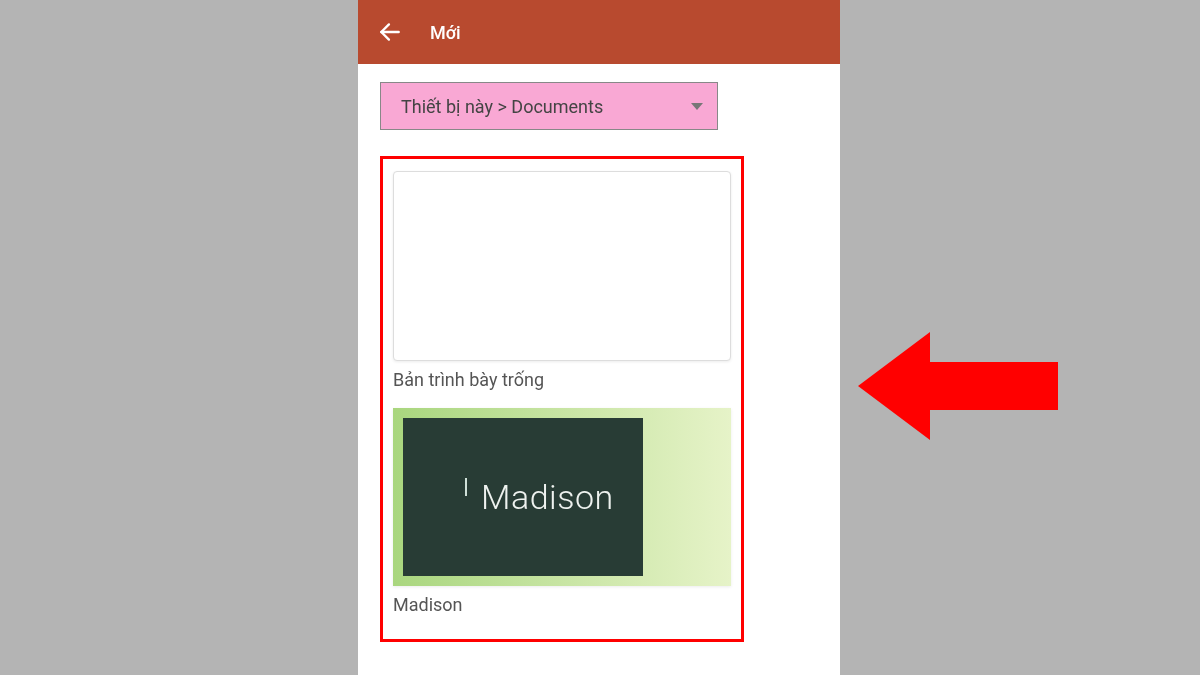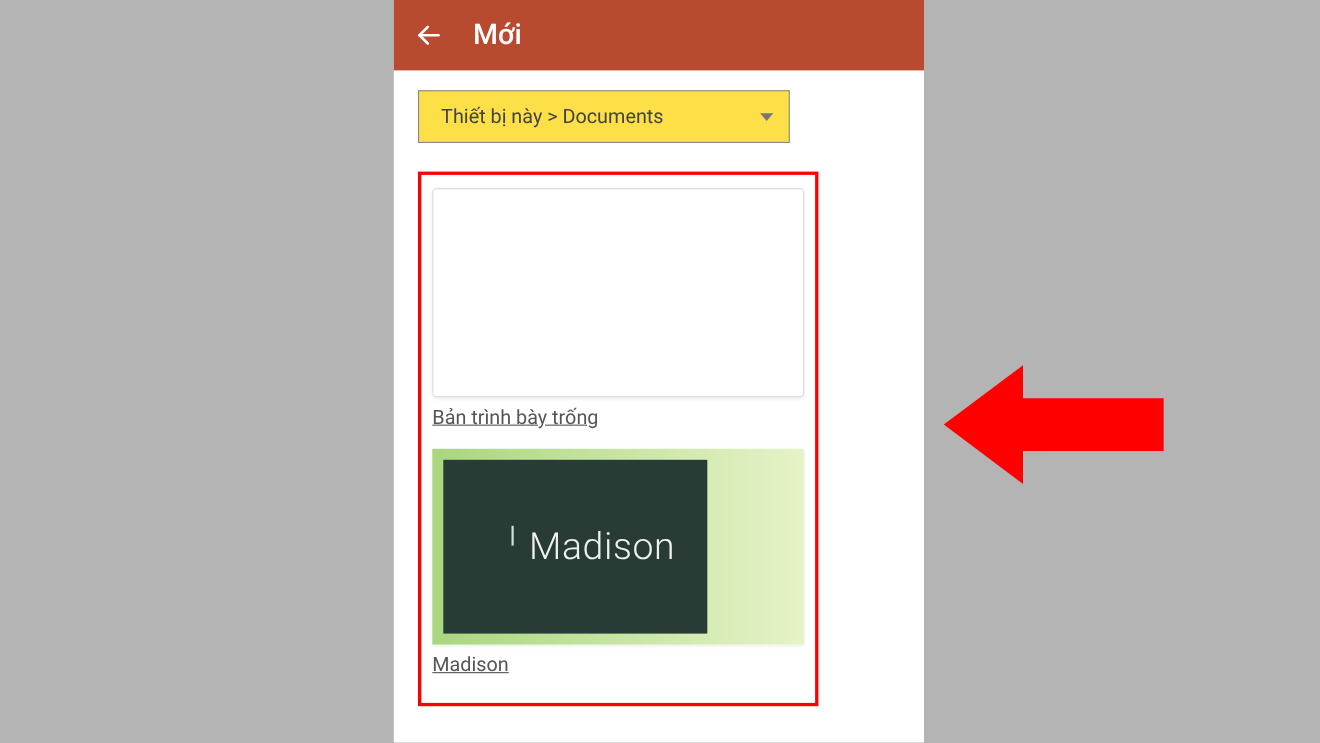--- a/index.html
+++ b/index.html
@@ -31,21 +31,21 @@
     width: 28px;
     height: 28px;
     display: inline-flex;
     align-items: center;
     justify-content: center;
     color: #fff;
     cursor: pointer;
   }
   .appbar-title {
     color: #fff;
-    font-size: 26px;
+    font-size: 18px;
     font-weight: 500;
   }
   .content {
     padding: 18px 22px 0 22px;
   }
   .section-label {
     font-size: 20px;
     font-weight: 600;
     color: #222;
     margin-bottom: 14px;
@@ -54,21 +54,21 @@
     border: 1px solid #888;
     height: 48px;
     width: 338px;
     display: flex;
     align-items: center;
     justify-content: space-between;
     padding: 0 14px 0 20px;
     color: #444;
     font-size: 18px;
     cursor: pointer;
-    background: #fde047;
+    background: #f9a8d4;
     gap: 20px;
   }
   .caret-down {
     width: 0; height: 0;
     border-left: 6px solid transparent;
     border-right: 6px solid transparent;
     border-top: 7px solid #777;
   }
   .templates-area {
     margin-top: 26px;
@@ -85,21 +85,20 @@
     border-radius: 4px;
     background: #fff;
     box-shadow: 0 1px 3px rgba(0,0,0,0.08);
   }
   .tpl-thumb.blank { height: 190px; }
   .tpl-caption {
     color: #555;
     font-size: 18px;
     margin-top: 8px;
     margin-bottom: 18px;
-    text-decoration: underline;
   }
   .tpl-thumb.madison {
     height: 178px;
     position: relative;
     overflow: hidden;
     background: linear-gradient(to right, #a9d67e 0%, #e6f3c8 100%);
     border: none;
     border-radius: 0;
   }
   .madison-dark {

